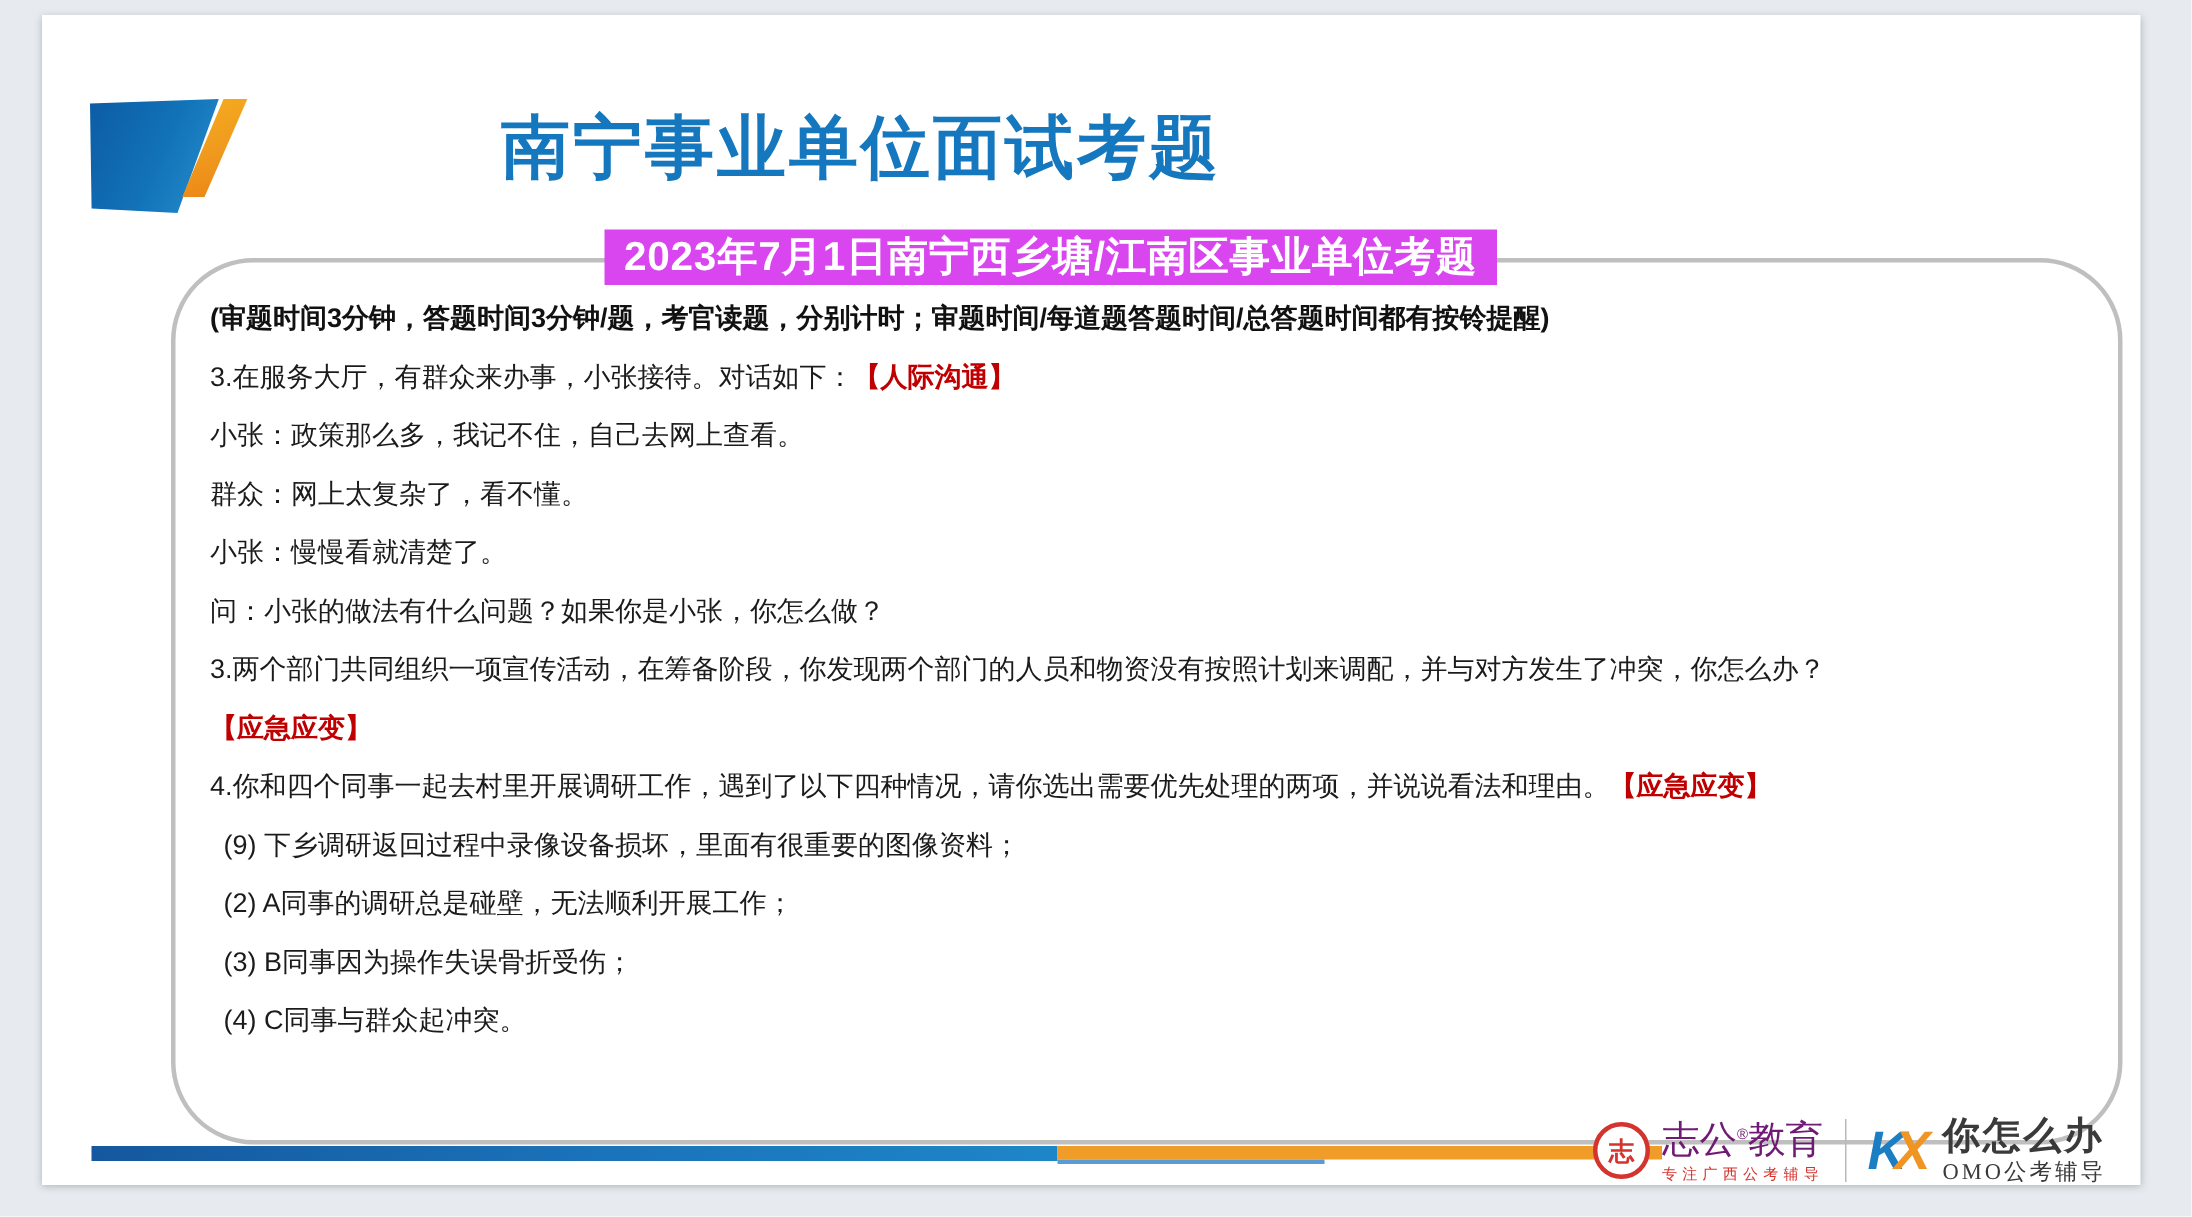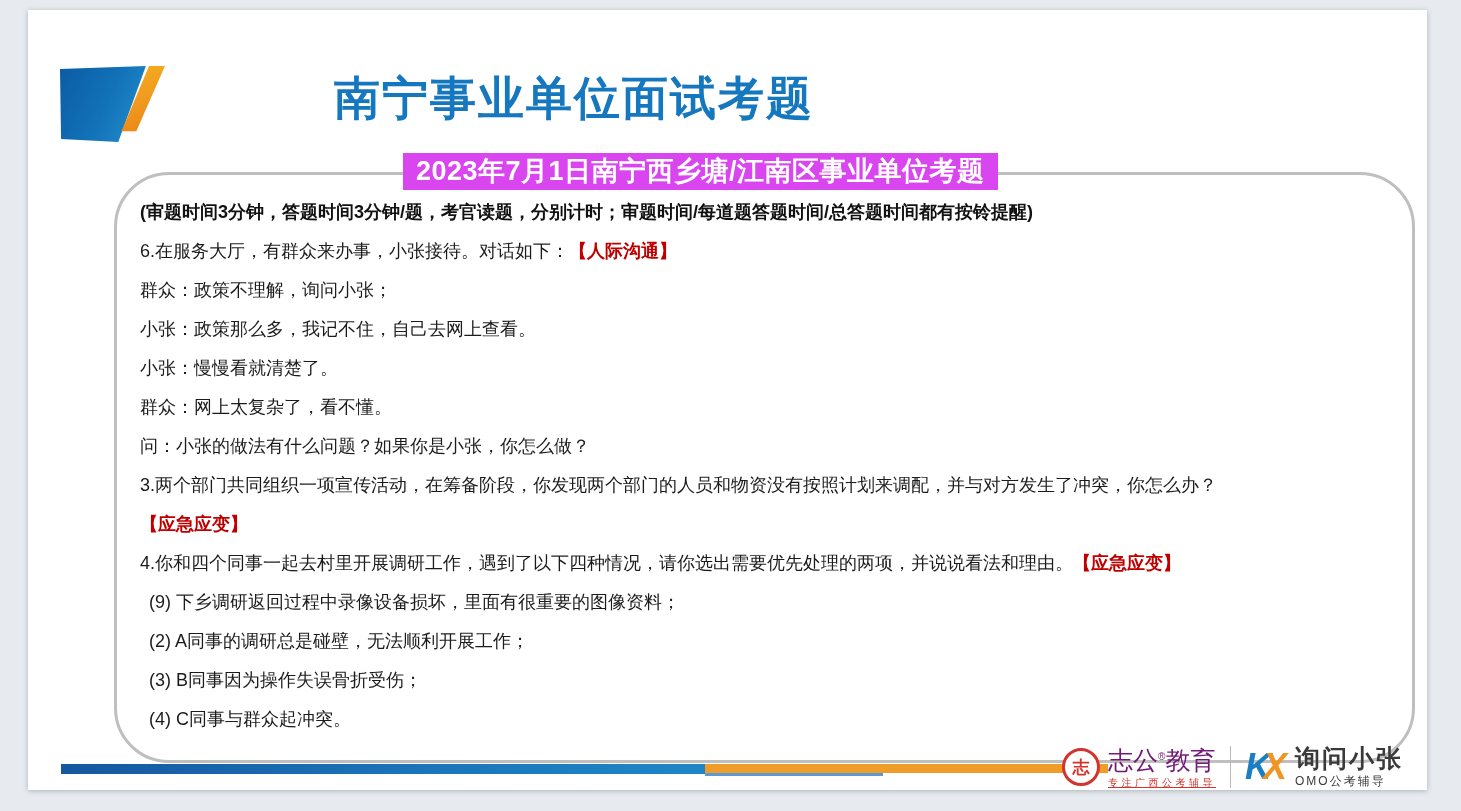--- a/index.html
+++ b/index.html
@@ -68,52 +68,51 @@
   .footer{position:absolute;left:1034px;top:733px;height:48px;z-index:7;display:flex;align-items:center;}
   .seal{
     width:38px;height:38px;border:3px solid #D4342E;border-radius:50%;
     display:flex;align-items:center;justify-content:center;
     color:#D4342E;font-size:17px;font-weight:bold;background:#ffffff;
     box-sizing:border-box;
   }
   .zg-block{margin-left:8px;}
   .zg-name{font-size:25px;font-weight:normal;color:#701a75;line-height:26px;white-space:nowrap;}
   .zg-name sup{font-size:10px;vertical-align:super;}
-  .zg-slogan{font-size:10px;color:#D4342E;letter-spacing:3.5px;margin-top:2px;white-space:nowrap;text-decoration:underline;}
+  .zg-slogan{font-size:10px;color:#D4342E;letter-spacing:3.5px;margin-top:2px;white-space:nowrap;}
   .logo-divider{width:1px;height:42px;background:#b9b9b9;margin:0 14px;}
   .km-mark{display:flex;align-items:center;font-style:italic;font-weight:bold;font-size:36px;line-height:36px;}
   .km-mark .k{color:#1B7EC2;}
   .km-mark .x{color:#F09423;margin-left:-8px;}
   .km-block{margin-left:8px;}
   .km-name{font-size:25px;font-weight:bold;color:#3a3a3a;line-height:26px;letter-spacing:2px;white-space:nowrap;}
-  .km-slogan{font-size:12px;color:#3a3a3a;letter-spacing:2px;margin-top:2px;white-space:nowrap;}
+  .km-slogan{font-size:15px;color:#3a3a3a;letter-spacing:2px;margin-top:2px;white-space:nowrap;font-family:Liberation Serif, serif;}
 </style>
 </head>
 <body>
 
 <div class="slide">
 
   <div class="deco">
     <div class="blue"></div>
     <div class="orange"></div>
   </div>
 
   <div class="page-title">南宁事业单位面试考题</div>
 
   <div class="banner">2023年7月1日南宁西乡塘/江南区事业单位考题</div>
 
   <div class="qbox"></div>
 
   <div class="content">
       <div class="line"><span class="seg-b">(审题时间3分钟，答题时间3分钟/题，考官读题，分别计时；审题时间/每道题答题时间/总答题时间都有按铃提醒)</span></div>
-      <div class="line"><span class="seg-n">6.在服务大厅，有群众来办事，小张接待。对话如下：</span><span class="seg-r">【人际沟通】</span></div>
-      <div class="line"><span class="seg-n">群众：政策不理解，询问小张；</span></div>
+      <div class="line"><span class="seg-n">3.在服务大厅，有群众来办事，小张接待。对话如下：</span><span class="seg-r">【人际沟通】</span></div>
       <div class="line"><span class="seg-n">小张：政策那么多，我记不住，自己去网上查看。</span></div>
+      <div class="line"><span class="seg-n">群众：网上太复杂了，看不懂。</span></div>
       <div class="line"><span class="seg-n">小张：慢慢看就清楚了。</span></div>
-      <div class="line"><span class="seg-n">群众：网上太复杂了，看不懂。</span></div>
       <div class="line"><span class="seg-n">问：小张的做法有什么问题？如果你是小张，你怎么做？</span></div>
       <div class="line"><span class="seg-n">3.两个部门共同组织一项宣传活动，在筹备阶段，你发现两个部门的人员和物资没有按照计划来调配，并与对方发生了冲突，你怎么办？</span></div>
       <div class="line"><span class="seg-r">【应急应变】</span></div>
       <div class="line"><span class="seg-n">4.你和四个同事一起去村里开展调研工作，遇到了以下四种情况，请你选出需要优先处理的两项，并说说看法和理由。</span><span class="seg-r">【应急应变】</span></div>
       <div class="line indent"><span class="seg-n">(9) 下乡调研返回过程中录像设备损坏，里面有很重要的图像资料；</span></div>
       <div class="line indent"><span class="seg-n">(2) A同事的调研总是碰壁，无法顺利开展工作；</span></div>
       <div class="line indent"><span class="seg-n">(3) B同事因为操作失误骨折受伤；</span></div>
       <div class="line indent"><span class="seg-n">(4) C同事与群众起冲突。</span></div>
     </div>
 
@@ -126,18 +125,18 @@
     <div class="zg-block">
       <div class="zg-name"><span>志公</span><sup>®</sup><span>教育</span></div>
       <div class="zg-slogan">专注广西公考辅导</div>
     </div>
     <div class="logo-divider"></div>
     <div class="km-mark">
       <span class="k">K</span>
         <span class="x">X</span>
     </div>
     <div class="km-block">
-      <div class="km-name">询问小张</div>
+      <div class="km-name">你怎么办</div>
       <div class="km-slogan">OMO公考辅导</div>
     </div>
   </div>
 
 </div>
 
 </body></html>

